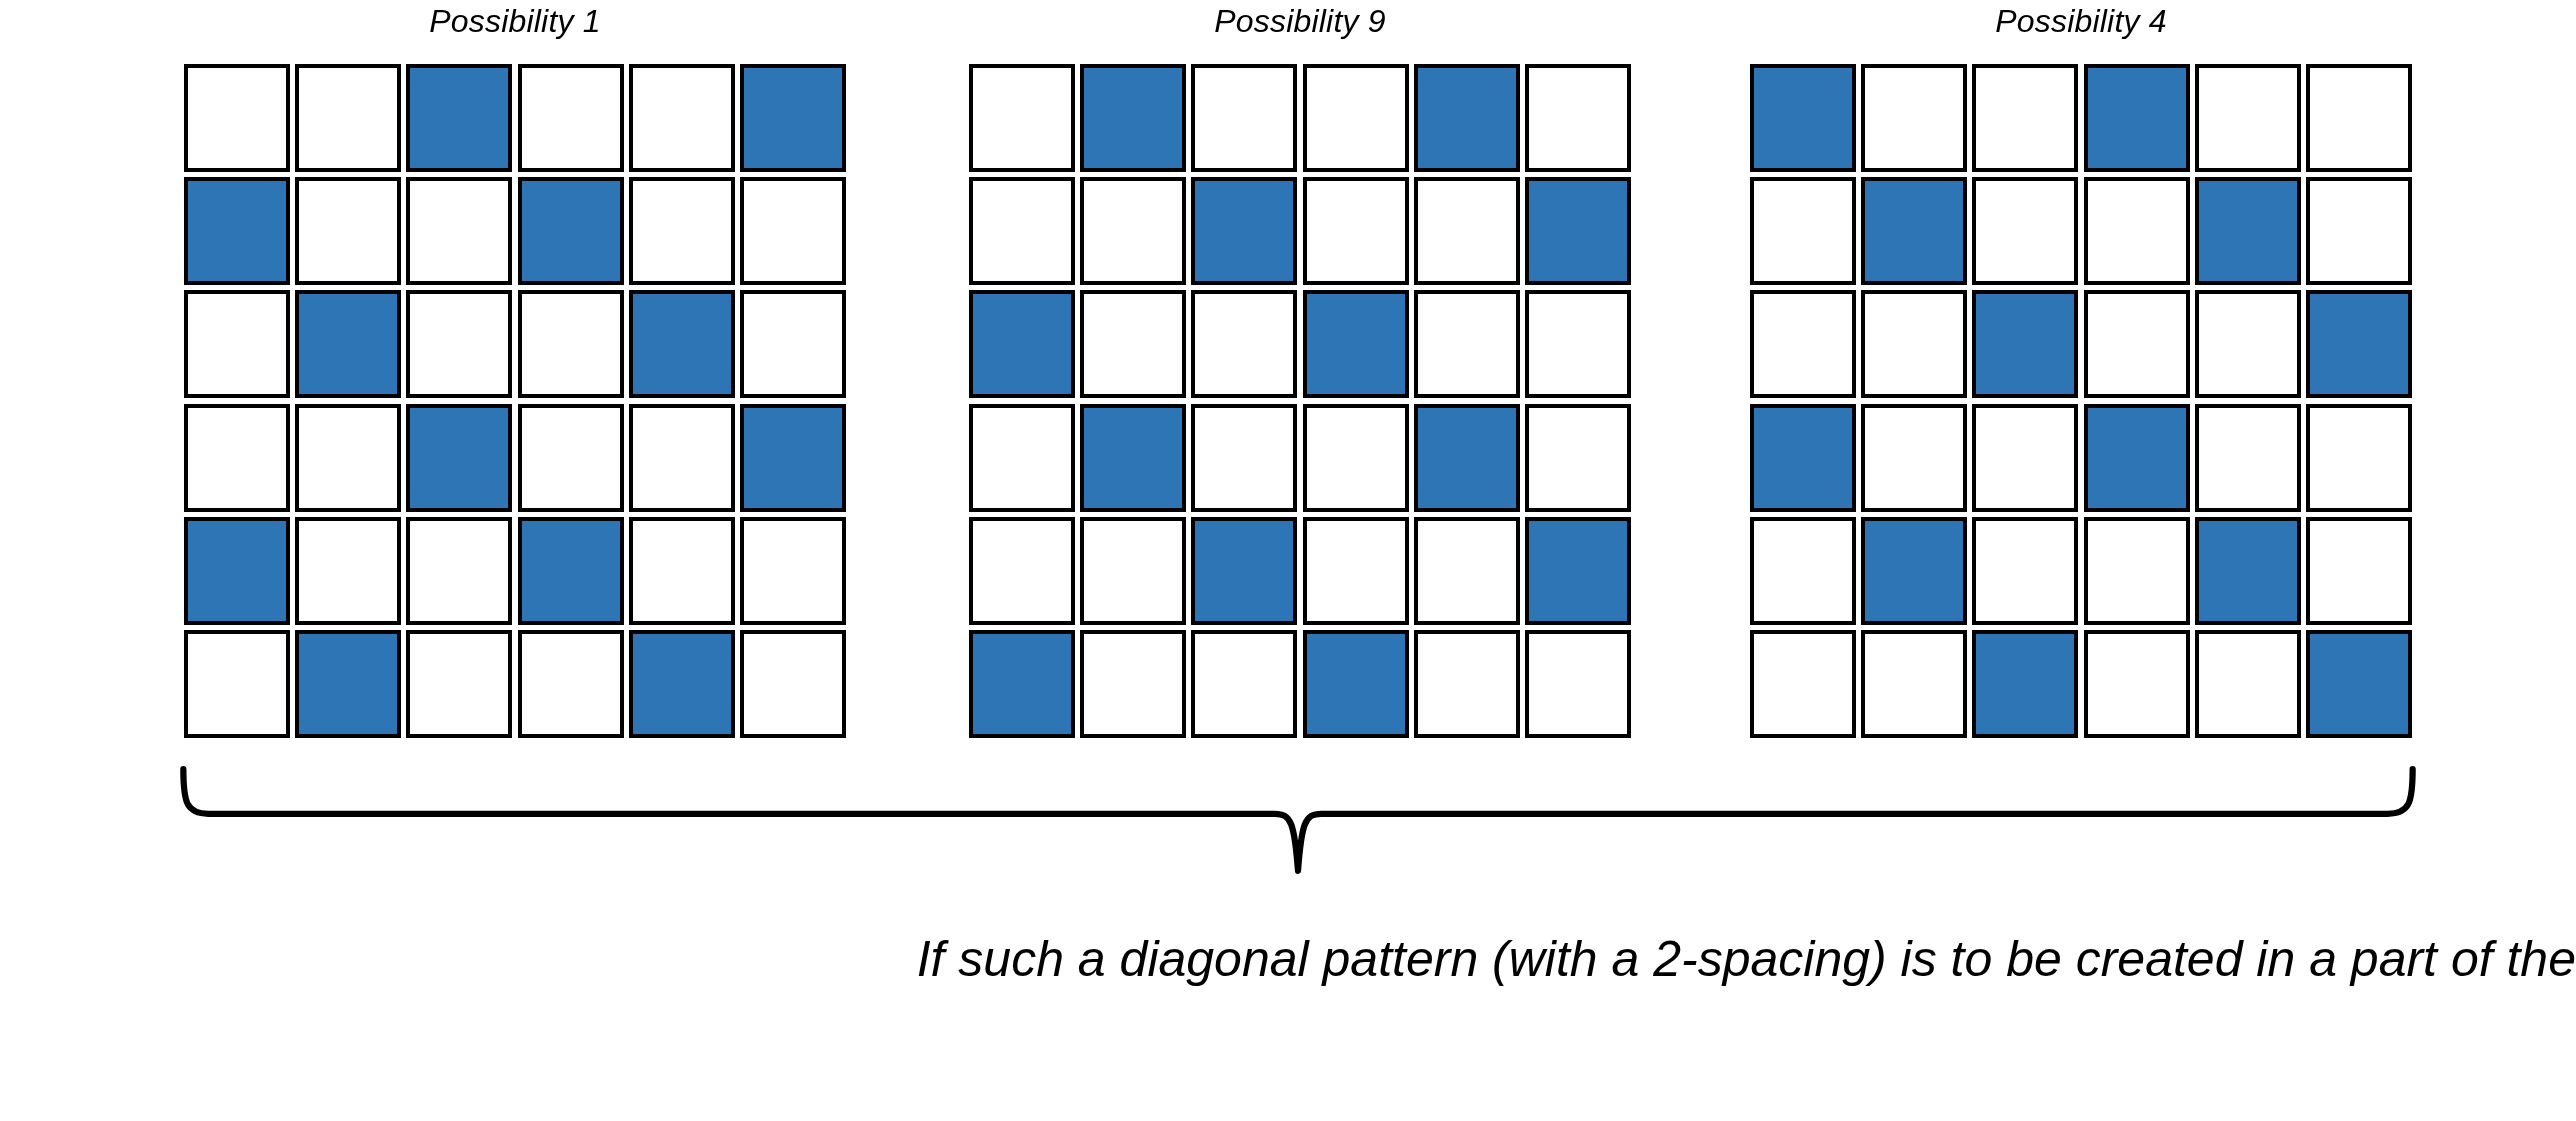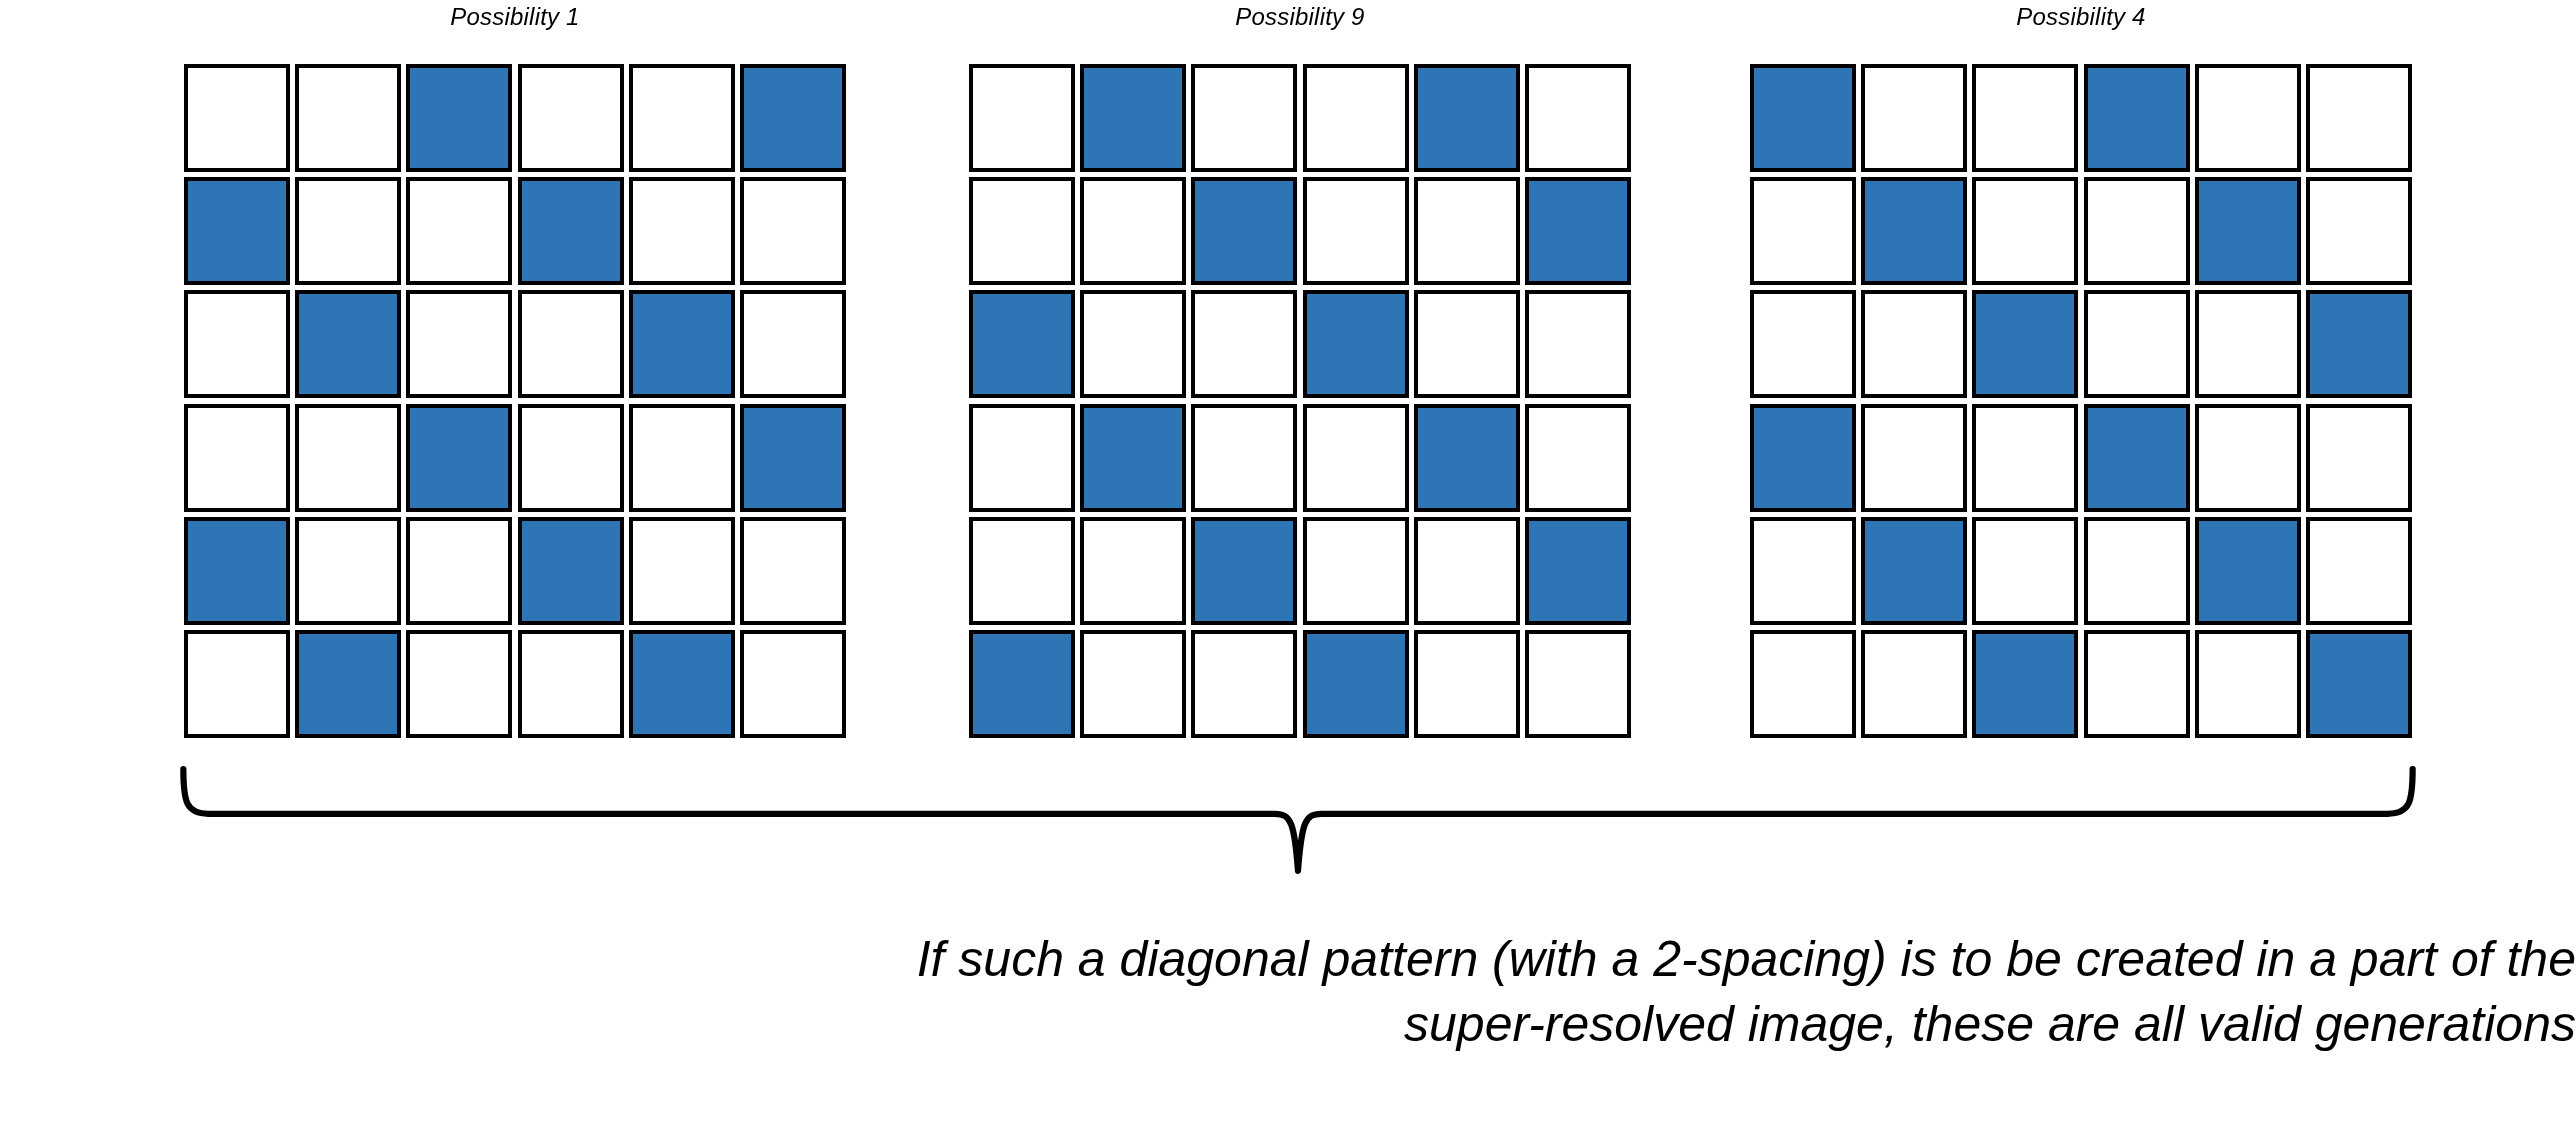--- a/index.html
+++ b/index.html
@@ -20,21 +20,21 @@
     left: 0; top: 0;
     width: 2576px;
     height: 1122px;
   }
 
   
   .panel-title {
     position: absolute;
     font-family: "Liberation Sans", sans-serif;
     font-style: italic;
-    font-size: 24px;
+    font-size: 32px;
     font-weight: 400;
     color: #000000;
     white-space: nowrap;
     letter-spacing: 0.2px;
     line-height: 1;
     text-align: center;
   }
 
   
   .grid-panel {
@@ -210,17 +210,16 @@
                L 1230 58
                C 1248 58, 1252 68, 1256 122
                C 1260 68, 1264 58, 1282 58
                L 2478 58
                C 2502 58, 2506 46, 2506 8" fill="none" stroke="#000000" stroke-width="7" stroke-linecap="round" stroke-linejoin="round"></path>
     </svg>
   </div>
 
   <div class="caption">
     <span class="caption-line">If such a diagonal pattern (with a 2-spacing) is to be created in a part of the</span>
-    <span class="caption-line">super-resolved image, these are all valid generations</span>
   </div>
 
 </div>
 
 
 </body></html>

